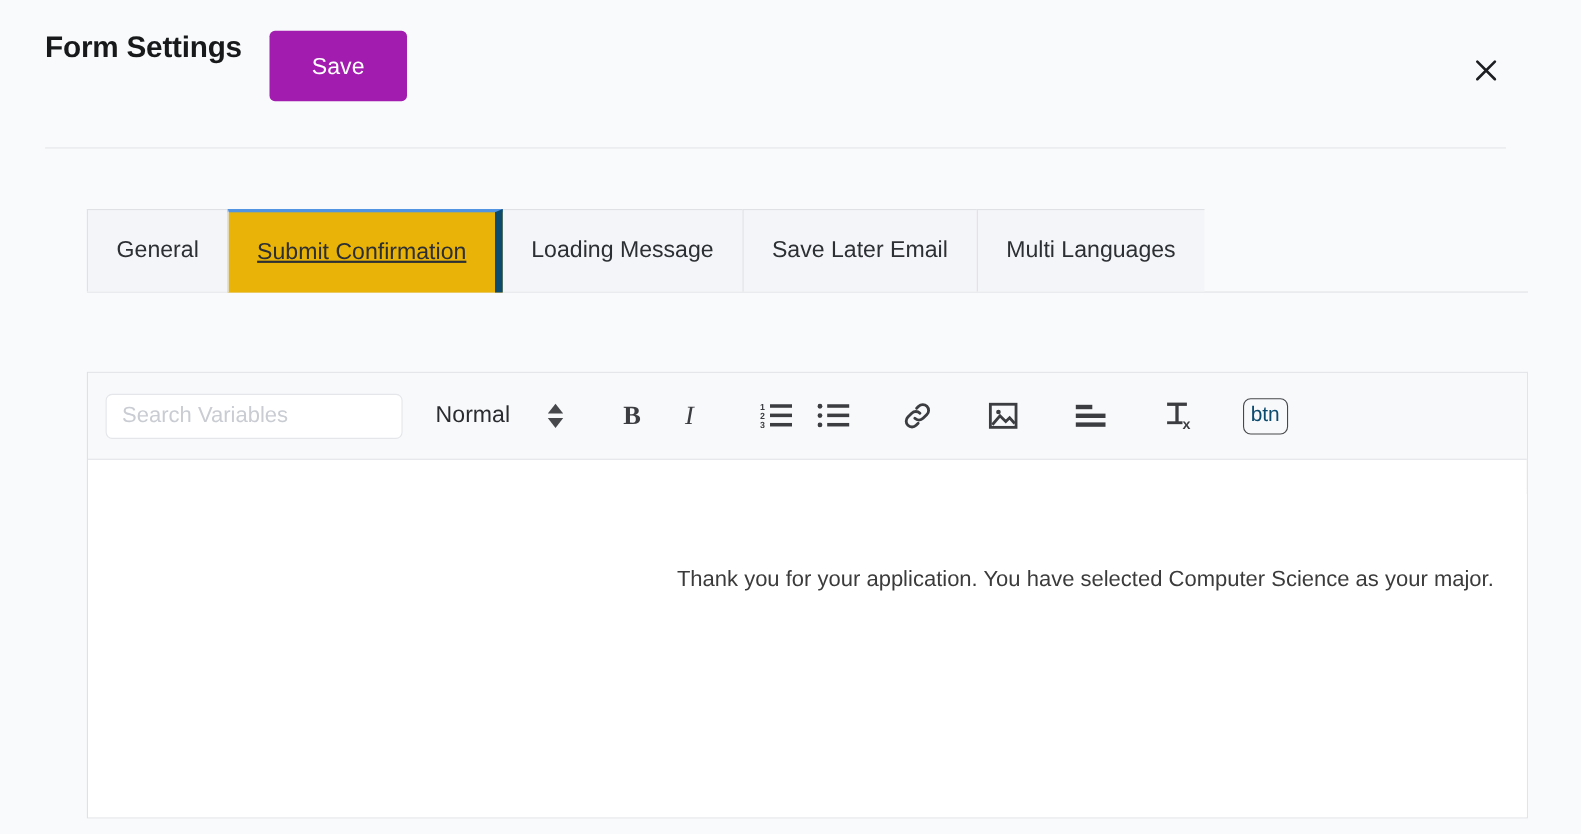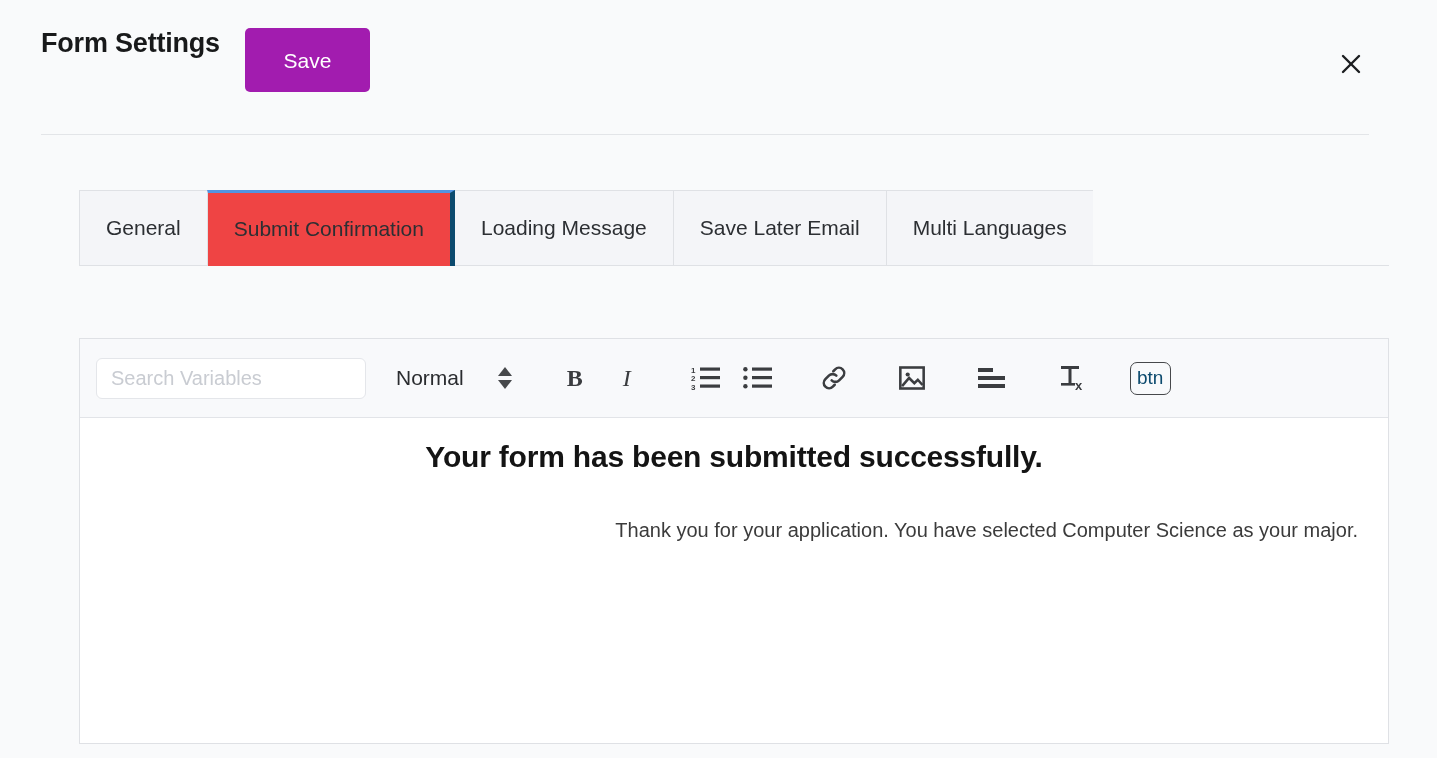--- a/index.html
+++ b/index.html
@@ -101,27 +101,28 @@
     font-size: 21px;
     color: #2c2f33;
     white-space: nowrap;
     cursor: pointer;
     position: relative;
     font-family: "Liberation Sans", sans-serif;
   }
   .tab:first-child { border-left: 1px solid #dfe1e5; }
   .tab:last-of-type { border-right: 1px solid #dfe1e5; }
   .tab.active {
-    background: #ef4444;
+    background: #eab308;
     border-top: 3px solid #5294e2;
     border-left: 1px solid #dfe1e5;
-    border-right: 5px solid #0c4a6e;
+    border-right: 7px solid #0c4a6e;
     margin-bottom: -1px;
     padding-bottom: 1px;
     z-index: 2;
+    text-decoration: underline;
   }
   .tab.active + .tab { border-left: none; }
   .tab-spacer { flex: 1 1 auto; }
 
   
   .editor-description {
     position: absolute;
     left: 79px;
     top: 292px;
     font-size: 21px;
@@ -133,20 +134,21 @@
   .editor {
     position: absolute;
     left: 79px;
     top: 338px;
     width: 1310px;
     height: 406px;
     background: #ffffff;
     border: 1px solid #dfe1e5;
     display: flex;
     flex-direction: column;
+    gap: 31px;
   }
   .editor-toolbar {
     height: 79px;
     background: #f8f9fb;
     border-bottom: 1px solid #e2e4e8;
     display: flex;
     align-items: center;
     padding-left: 16px;
     gap: 0;
   }
@@ -323,18 +325,17 @@
           <rect x="11.5" y="3" width="3" height="17"></rect>
           <rect x="4" y="19" width="14" height="2.6"></rect>
           <text x="18" y="26" font-size="13" font-family="Liberation Sans, sans-serif" font-weight="bold">x</text>
         </svg>
       </div>
 
       <div class="tb-item tb-btn">btn</div>
     </div>
 
     <div class="editor-body">
-      <h1 class="editor-heading">Your form has been submitted successfully.</h1>
       <p class="editor-paragraph">Thank you for your application. You have selected Computer Science as your major.</p>
     </div>
 
   </div>
 </div>
 
 </body></html>

